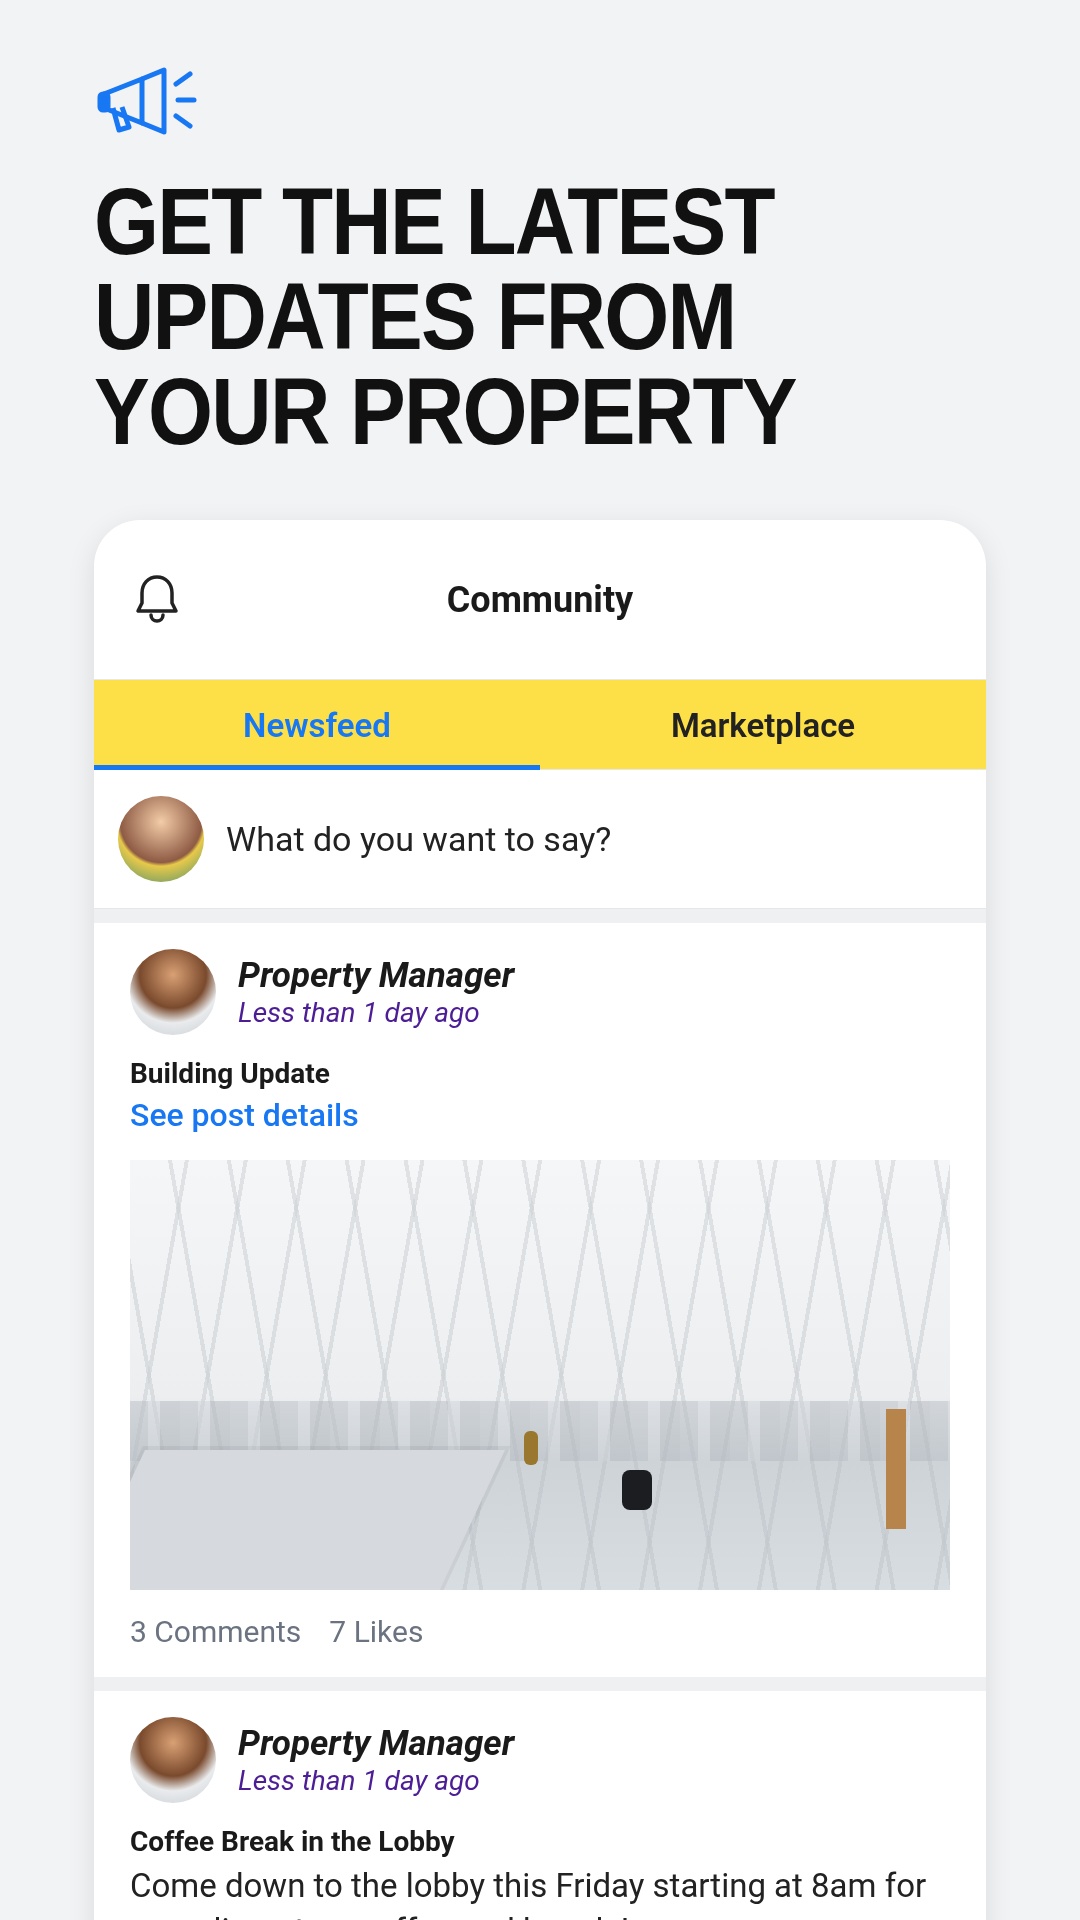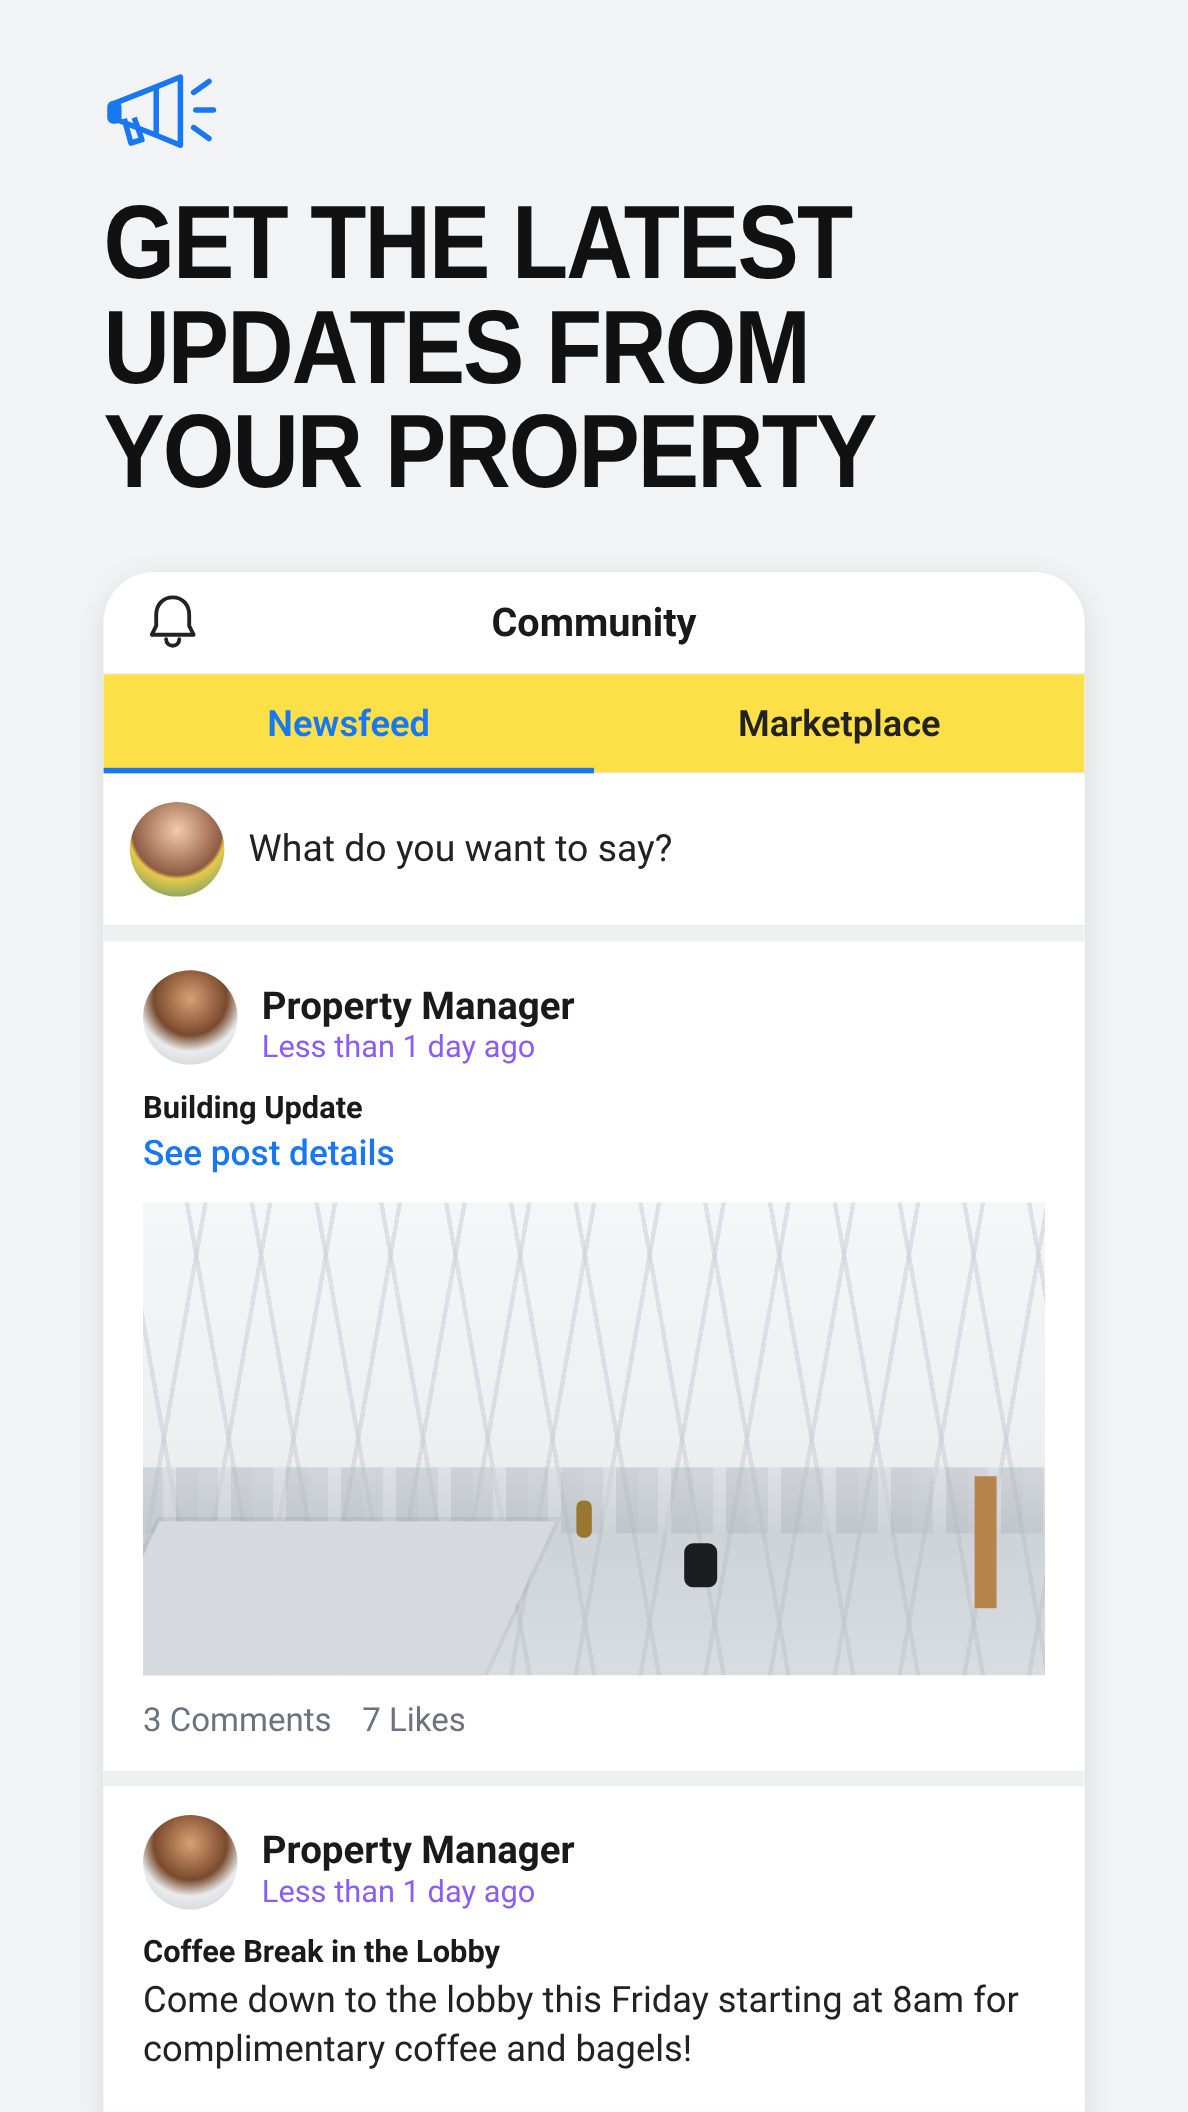--- a/index.html
+++ b/index.html
@@ -36,21 +36,21 @@
       top: 520px;
       background: #fff;
       border-radius: 46px 46px 0 0;
       box-shadow: 0 8px 28px rgba(0,0,0,0.10);
       overflow: hidden;
     }
     .app-header {
       display: flex;
       align-items: center;
       justify-content: center;
-      height: 93px;
+      height: 160px;
       position: relative;
       border-bottom: 1px solid #e5e7ea;
     }
     .bell {
       position: absolute;
       left: 38px;
       top: 50%;
       transform: translateY(-50%);
     }
     .app-title {
@@ -106,32 +106,33 @@
       font-size: 34px;
       color: #222;
     }
     .post {
       background: #fff;
       padding: 26px 36px 28px 36px;
       margin-bottom: 14px;
     }
     .post-header {
       display: flex;
-      align-items: flex-end;
+      align-items: center;
       gap: 22px;
       margin-bottom: 22px;
+      font-style: italic;
     }
     .post-author {
       font-size: 35px;
       font-weight: 700;
       color: #1a1a1a;
     }
     .post-time {
       font-size: 28px;
-      color: #8b5cf6;
+      color: #4c1d95;
     }
     .post-title {
       font-size: 28px;
       font-weight: 700;
       color: #1a1a1a;
       margin-bottom: 6px;
     }
     .post-link {
       font-size: 32px;
       color: #1877f2;

